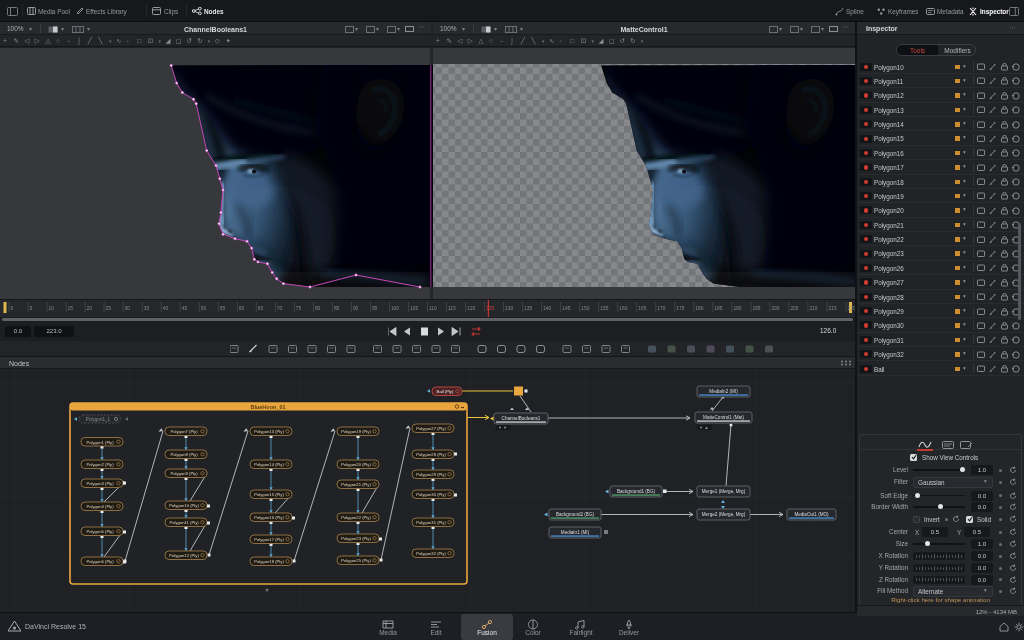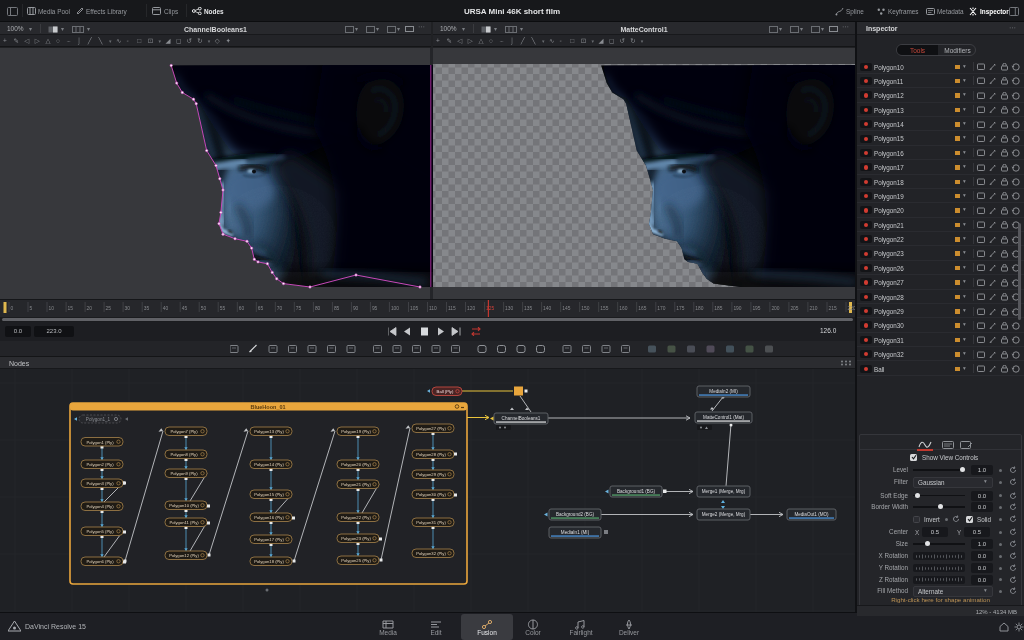--- a/index.html
+++ b/index.html
@@ -31,21 +31,20 @@
 <div class="abs" style="left:164px;top:7.5px;font-size:6.4px;font-weight:normal;color:#96999e;">Clips</div>
 <div class="abs" style="left:186px;top:4px;width:1px;height:13px;background:#26272a;"></div>
 <svg class="abs" style="left:192px;top:7px" width="10" height="8">
       <circle cx="1.8" cy="4" r="1.4" fill="none" stroke="#e6e7e9"></circle>
       <circle cx="7.8" cy="1.6" r="1.4" fill="none" stroke="#e6e7e9"></circle>
       <circle cx="7.8" cy="6.4" r="1.4" fill="none" stroke="#e6e7e9"></circle>
       <line x1="3" y1="3.5" x2="6.6" y2="2" stroke="#e6e7e9" stroke-width="0.8"></line>
       <line x1="3" y1="4.5" x2="6.6" y2="6" stroke="#e6e7e9" stroke-width="0.8"></line>
     </svg>
 <div class="abs" style="left:204px;top:7.5px;font-size:6.4px;font-weight:bold;color:#e6e7e9;">Nodes</div>
-<div class="abs" style="left:362px;top:6.5px;width:300px;text-align:center;font-size:8px;font-weight:bold;color:#e4e5e7;">URSA Mini 46K short film</div>
 <svg class="abs" style="left:835px;top:7px" width="9" height="9">
       <path d="M1,8 C3,2.5 5.5,6.5 8,1" fill="none" stroke="#96999e" stroke-width="0.9"></path>
       <circle cx="1.5" cy="7.5" r="0.9" fill="#96999e"></circle>
     </svg>
 <div class="abs" style="left:846px;top:7.5px;font-size:6.4px;font-weight:normal;color:#96999e;">Spline</div>
 <svg class="abs" style="left:877px;top:7.5px" width="9" height="7">
       <circle cx="1.8" cy="1.8" r="1.2" fill="#96999e"></circle>
       <circle cx="6.5" cy="1.8" r="1.2" fill="#96999e"></circle>
       <circle cx="4.2" cy="5.5" r="1.2" fill="#96999e"></circle>
     </svg>

